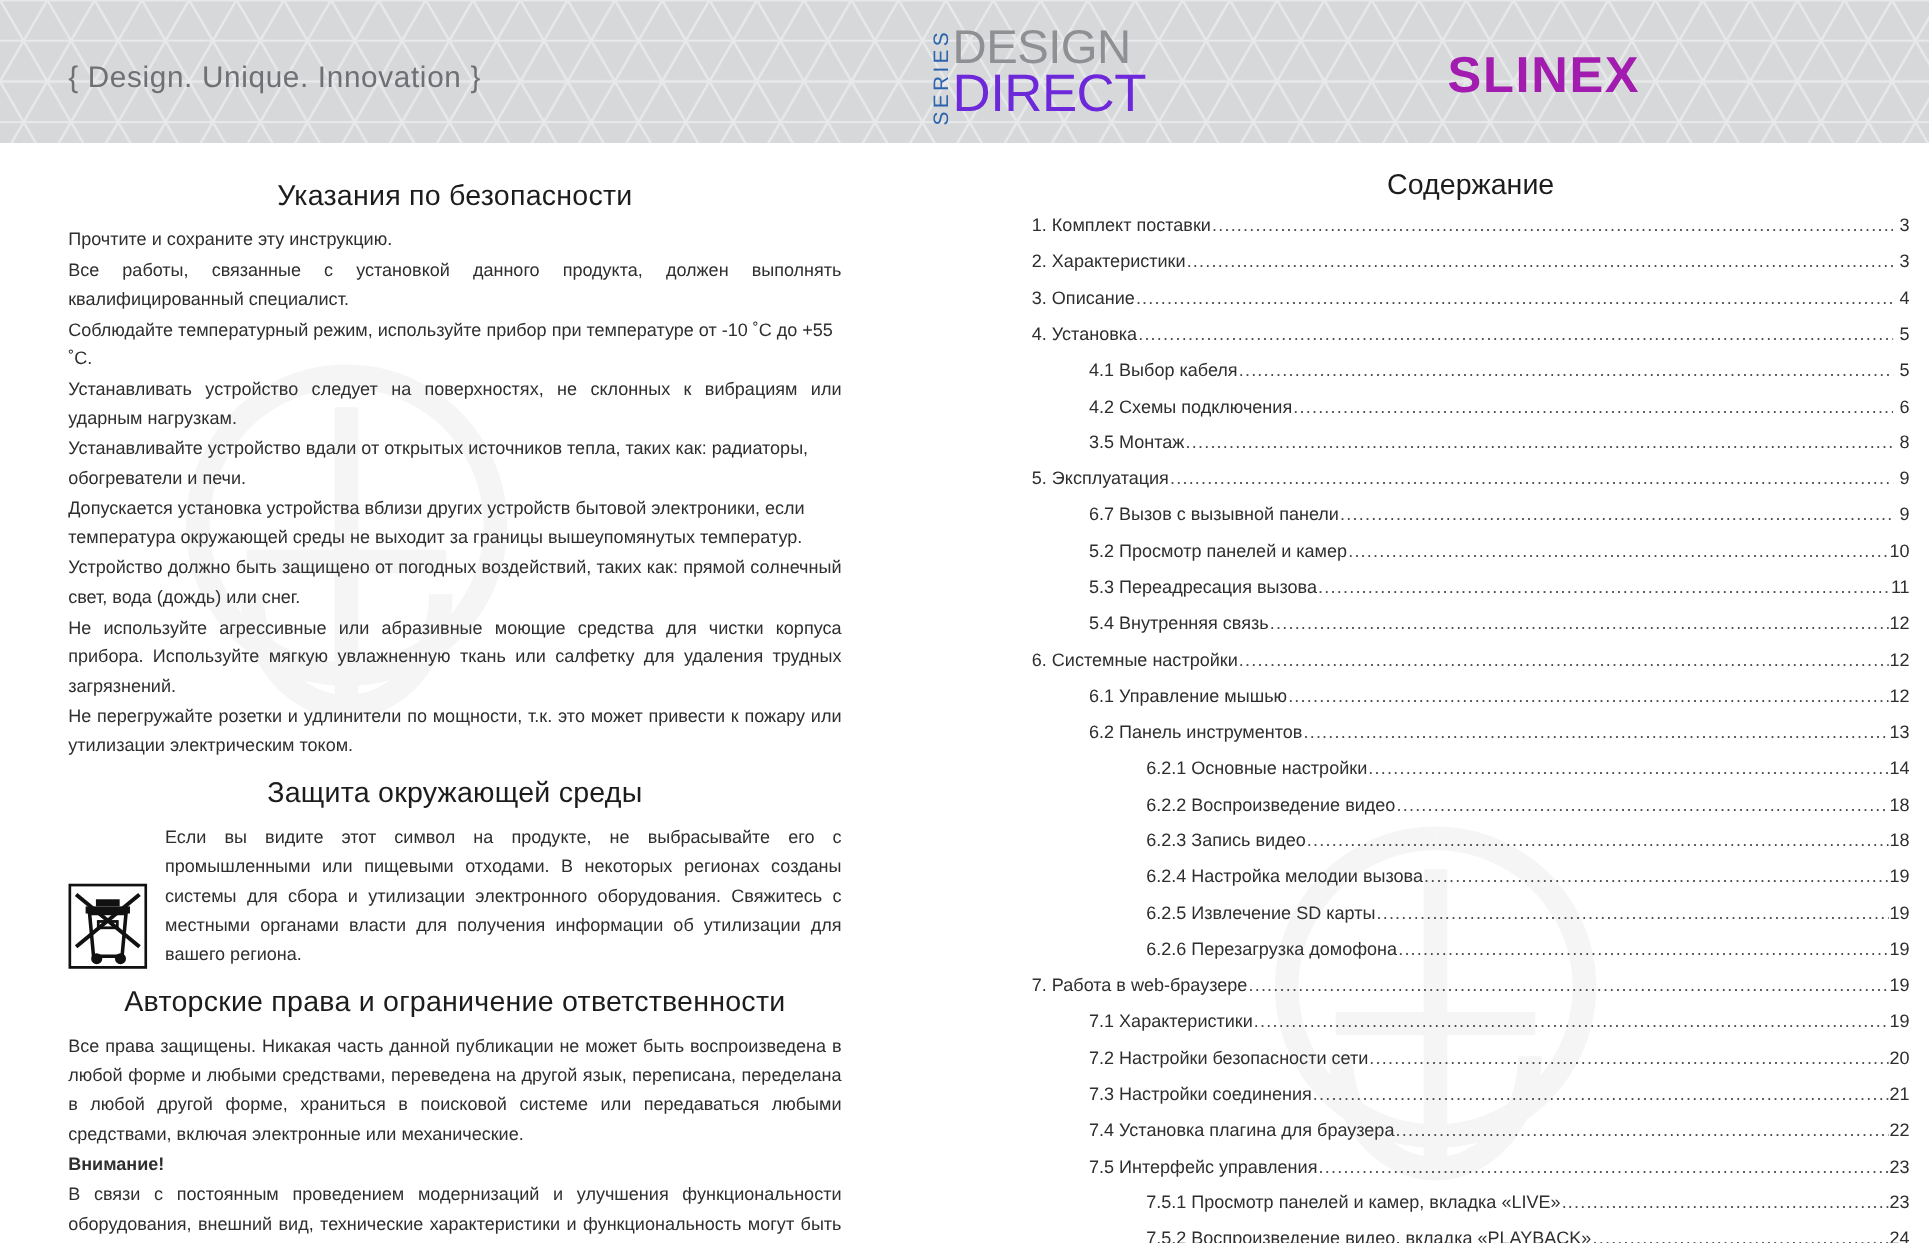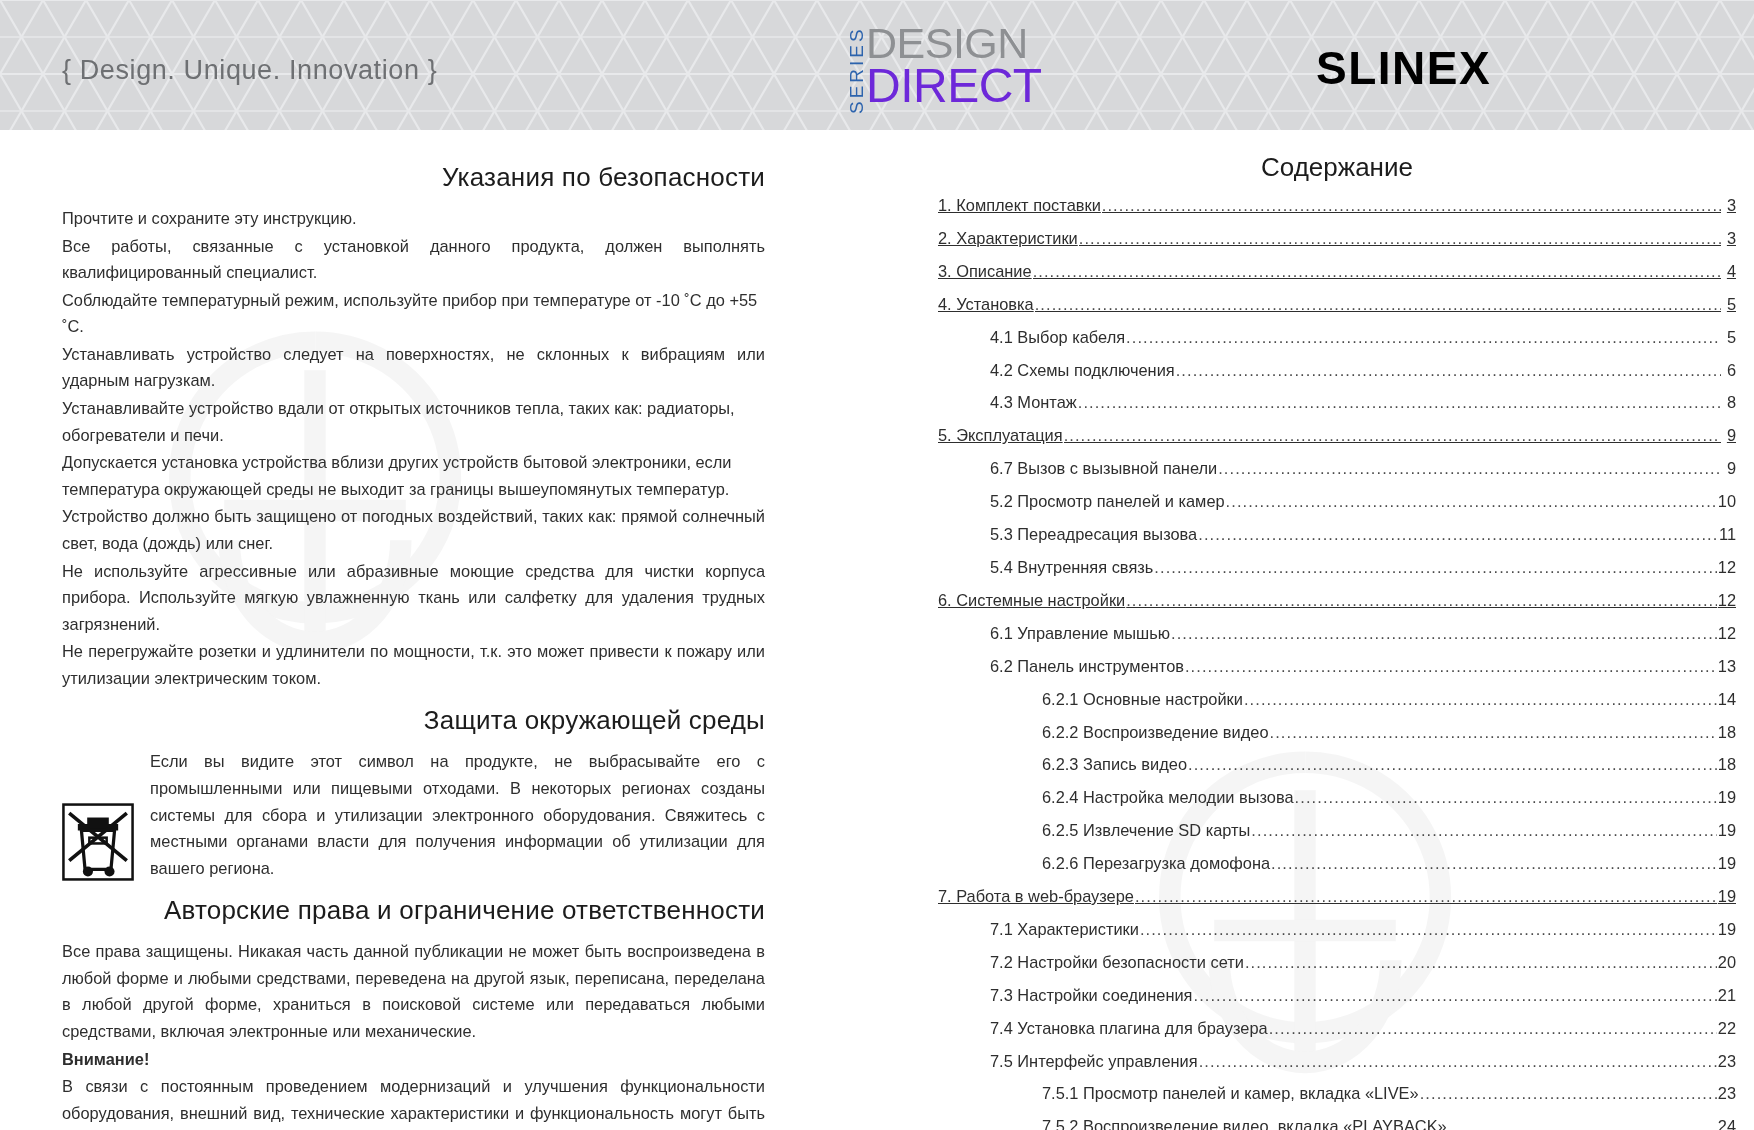--- a/index.html
+++ b/index.html
@@ -87,21 +87,21 @@
     color: #6d28d9;
     letter-spacing: -0.5px;
   }
 
   .brand-logo {
     position: absolute;
     left: 1316px;
     top: 41px;
     font-size: 46px;
     font-weight: 700;
-    color: #000000;
+    color: #a21caf;
     letter-spacing: 1.5px;
     white-space: nowrap;
   }
 
   
   .page {
     position: relative;
     width: 1754px;
     height: 1000px;
     display: flex;
@@ -117,21 +117,21 @@
     padding: 18px 55px 0 62px;
   }
   .col-right {
     width: 934px;
     padding: 18px 18px 0 118px;
   }
 
   h2.section-title {
     font-size: 26px;
     font-weight: 400;
-    text-align: right;
+    text-align: center;
     margin: 14px 0 12px 0;
     color: #1c1c1c;
     letter-spacing: 0.2px;
   }
   h2.toc-title {
     font-size: 26px;
     font-weight: 400;
     text-align: center;
     margin: 4px 0 14px 0;
     color: #1c1c1c;
@@ -193,21 +193,21 @@
     letter-spacing: 1.1px;
     font-size: 16.4px;
     display: block;
     white-space: nowrap;
   }
   .toc-row .page-no {
     flex: 0 0 auto;
     text-align: right;
     min-width: 14px;
   }
-  .lvl-0 { padding-left: 0; text-decoration: underline; }
+  .lvl-0 { padding-left: 0; }
   .lvl-1 { padding-left: 52px; }
   .lvl-2 { padding-left: 104px; }
 
   
   .watermark {
     position: absolute;
     pointer-events: none;
     opacity: 0.055;
     z-index: 5;
   }
@@ -343,21 +343,21 @@
           <span class="label">4.1 Выбор кабеля</span>
           <span class="leader"></span>
           <span class="page-no">5</span>
         </div>
         <div class="toc-row lvl-1">
           <span class="label">4.2 Схемы подключения</span>
           <span class="leader"></span>
           <span class="page-no">6</span>
         </div>
         <div class="toc-row lvl-1">
-          <span class="label">4.3 Монтаж</span>
+          <span class="label">3.5 Монтаж</span>
           <span class="leader"></span>
           <span class="page-no">8</span>
         </div>
         <div class="toc-row lvl-0">
           <span class="label">5. Эксплуатация</span>
           <span class="leader"></span>
           <span class="page-no">9</span>
         </div>
         <div class="toc-row lvl-1">
           <span class="label">6.7 Вызов с вызывной панели</span>

